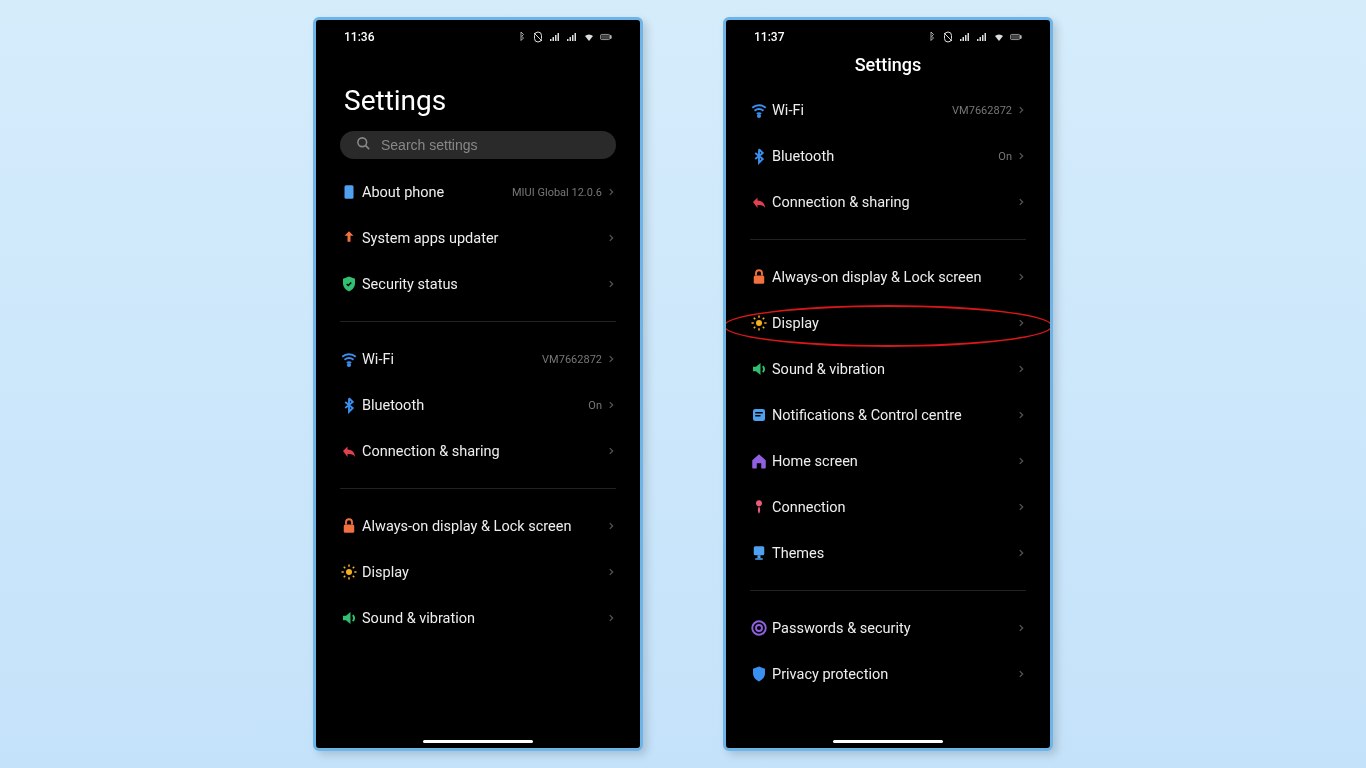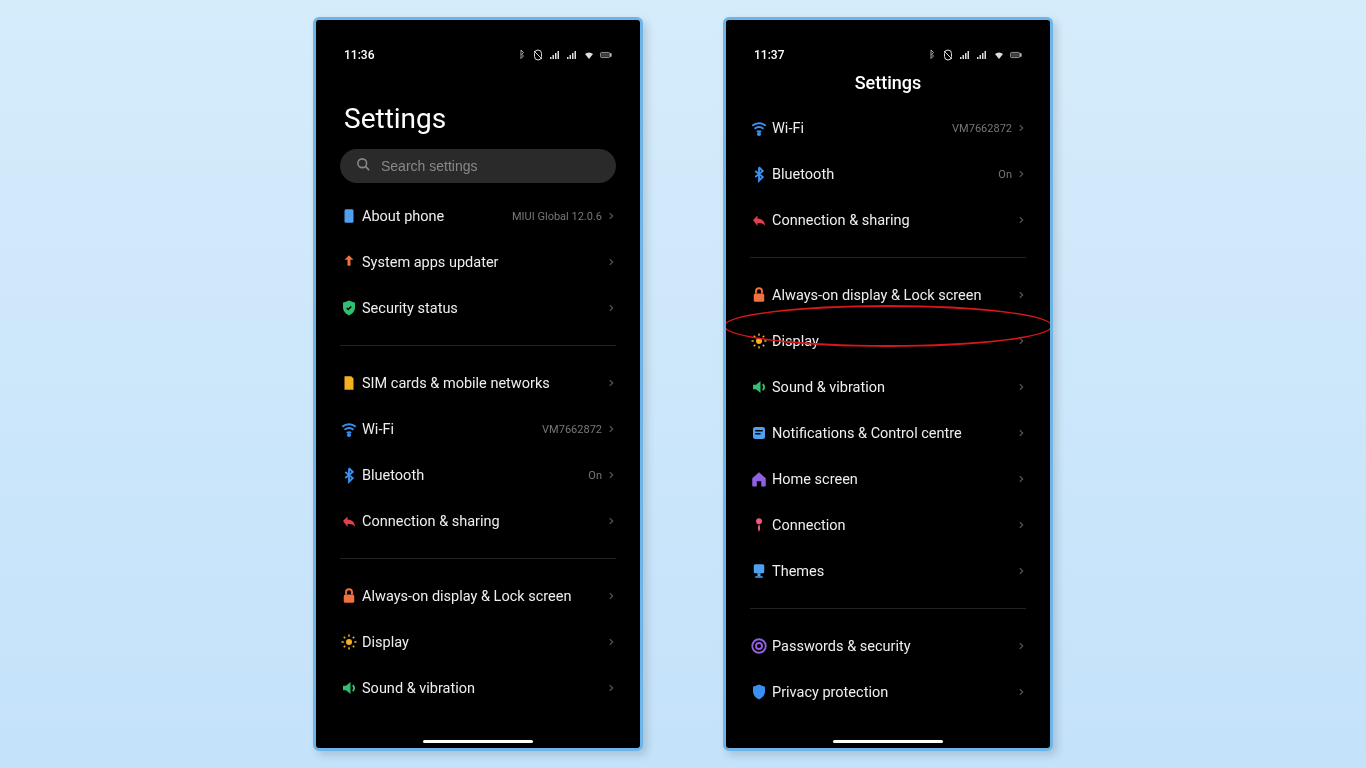--- a/index.html
+++ b/index.html
@@ -20,21 +20,21 @@
     border-radius: 6px;
     box-shadow: 4px 4px 8px rgba(0,0,0,.15);
     position: relative;
     overflow: hidden;
     color: #fff;
   }
   .status-bar {
     display: flex;
     justify-content: space-between;
     align-items: center;
-    padding: 28px 28px 4px;
+    padding: 10px 28px 4px;
     font-size: 12px;
     font-weight: 500;
   }
   .status-icons { display: flex; align-items: center; gap: 5px; font-size: 11px; color: #ddd; }
   .status-icons svg { width: 12px; height: 12px; }
   .title-large {
     font-size: 28px;
     font-weight: 400;
     padding: 36px 28px 14px;
     color: #fff;
@@ -46,21 +46,21 @@
     padding: 6px 0 12px;
     color: #fff;
   }
   .search {
     margin: 0 24px 10px;
     background: #2a2a2a;
     border-radius: 24px;
     display: flex;
     align-items: center;
     padding: 0 16px;
-    height: 34px;
+    height: 28px;
     gap: 10px;
   }
   .search-icn { color: #888; }
   .search input {
     flex: 1;
     background: transparent;
     border: 0;
     outline: 0;
     color: #fff;
     font-size: 14px;
@@ -183,33 +183,20 @@
         </span>
         <span class="lbl">Security status</span>
         <span class="chev">
           <svg viewBox="0 0 24 24" fill="none" stroke="currentColor" stroke-width="3">
             <path d="M9 5l7 7-7 7"></path>
           </svg>
         </span>
       </div>
       <div class="sep"></div>
       <div class="row">
-        <span class="icn c-yellow">
-          <svg viewBox="0 0 24 24" fill="currentColor">
-            <path d="M6 3h9l3 3v15H6z"></path>
-          </svg>
-        </span>
-        <span class="lbl">SIM cards &amp; mobile networks</span>
-        <span class="chev">
-          <svg viewBox="0 0 24 24" fill="none" stroke="currentColor" stroke-width="3">
-            <path d="M9 5l7 7-7 7"></path>
-          </svg>
-        </span>
-      </div>
-      <div class="row">
         <span class="icn c-blue">
           <svg viewBox="0 0 24 24" fill="none" stroke="currentColor" stroke-width="2.5">
             <path d="M3 9a14 14 0 0118 0"></path>
             <path d="M6 13a10 10 0 0112 0"></path>
             <path d="M9 17a6 6 0 016 0"></path>
             <circle cx="12" cy="20" r="1.5" fill="currentColor"></circle>
           </svg>
         </span>
         <span class="lbl">Wi-Fi</span>
         <span class="val">VM7662872</span>

